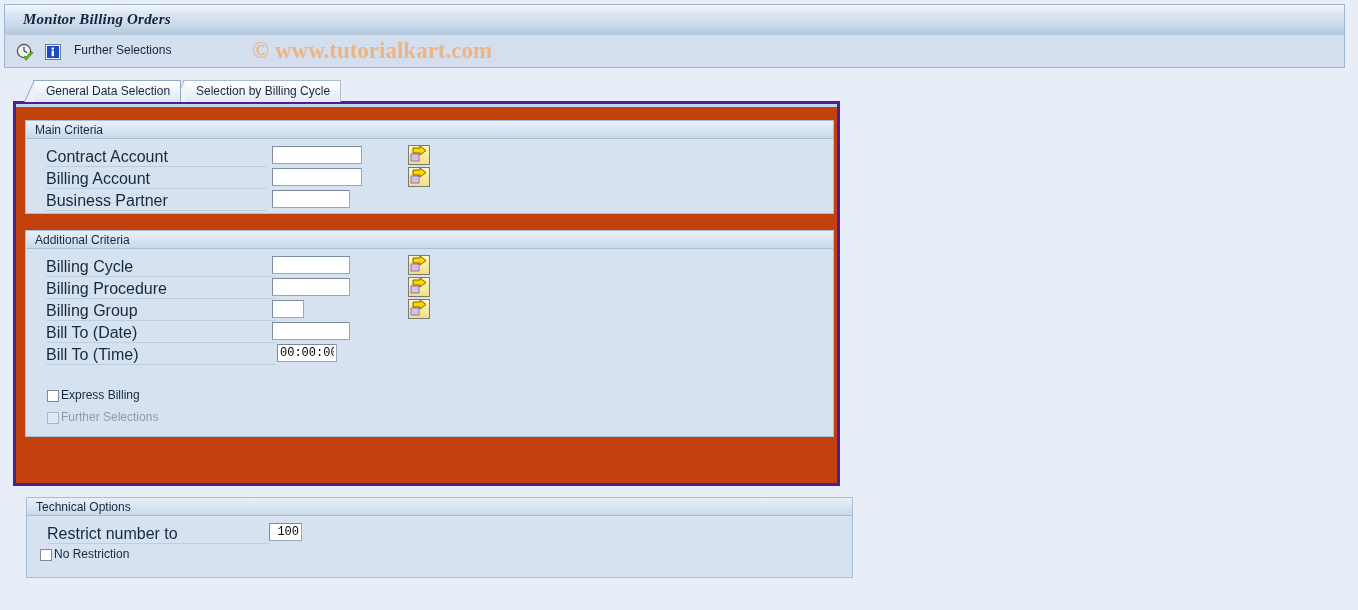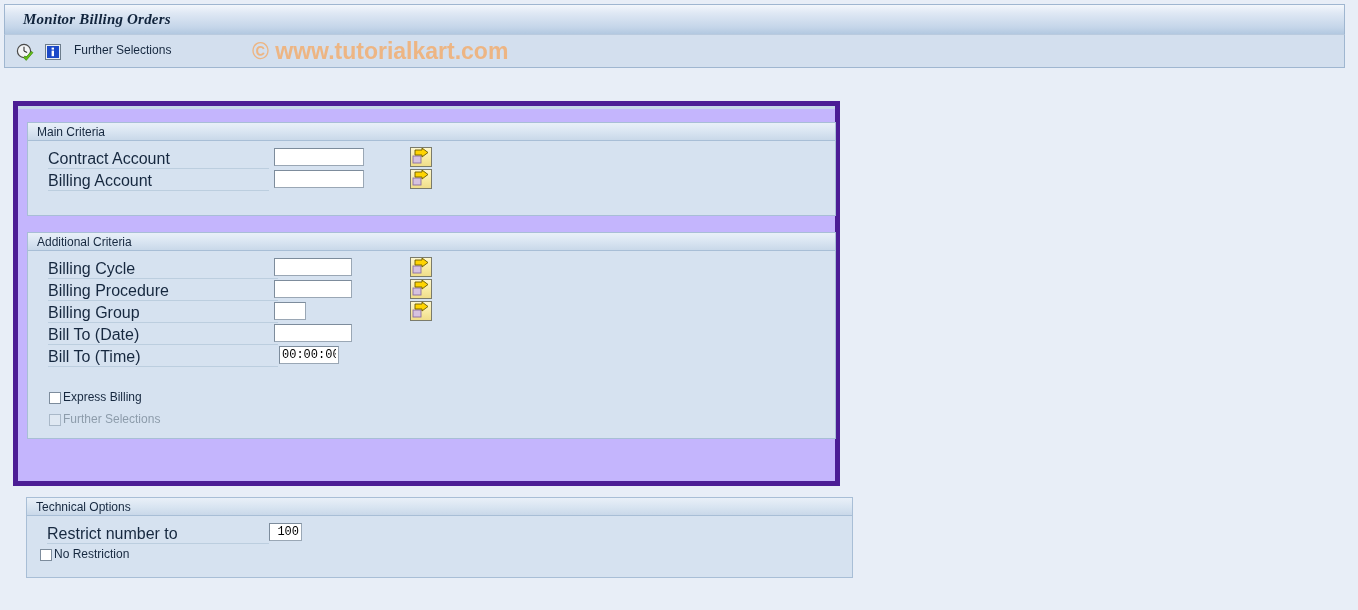--- a/index.html
+++ b/index.html
@@ -71,21 +71,21 @@
     position: absolute;
     left: 69px; top: 8px;
     font-size: 12px;
     color: #16283f;
     white-space: nowrap;
   }
 
   .watermark {
     position: absolute;
     left: 252px; top: 38px;
-    font-family: Liberation Sans, sans-serif;
+    font-family: Liberation Serif, serif;
     font-size: 23px;
     font-weight: bold;
     color: #edb583;
     white-space: nowrap;
     letter-spacing: 0px;
     pointer-events: none;
     user-select: none;
   }
 
   
@@ -137,22 +137,22 @@
   .tab-inactive::before {
     border-color: transparent transparent #f0f5fa transparent;
     filter: drop-shadow(-1px 0 0 #a6bcd4);
   }
 
   
   .tabpanel {
     position: absolute;
     left: 13px; top: 101px;
     width: 827px; height: 385px;
-    background: #c4b5fd;
-    border: 5px solid #4c1d95;
+    background: #c2410c;
+    border: 3px solid #4c1d95;
     box-sizing: border-box;
   }
   .tabpanel-topline {
     position: absolute;
     left: 0; top: 0;
     width: 100%; height: 3px;
     background: #c6d7e9;
   }
 
   
@@ -300,20 +300,28 @@
         <rect x="8.6" y="5.6" width="2.4" height="2" fill="#ffffff"></rect>
         <rect x="8.6" y="8.6" width="2.4" height="5.6" fill="#ffffff"></rect>
       </svg>
     </div>
 
     <div class="toolbar-label">Further Selections</div>
   </div>
 
   <div class="watermark">© www.tutorialkart.com</div>
 
+  <div class="tabstrip">
+    <div class="tab tab-active">
+      <span>General Data Selection</span>
+    </div>
+    <div class="tab tab-inactive">
+      <span>Selection by Billing Cycle</span>
+    </div>
+  </div>
 
   <div class="tabpanel">
     <div class="tabpanel-topline"></div>
 
     <div class="groupbox" style="left:9px; top:16px; width:809px; height:94px;">
       <div class="group-header">
         <div class="group-header-text">Main Criteria</div>
       </div>
       <div class="group-body">
 
@@ -334,20 +342,25 @@
           <div class="fline" style="width:221px;"></div>
           <input class="finput left" style="left: 238px; width: 90px;" type="text" value="">
           <button class="msbtn" style="left:374px; top:0px;">
             <svg width="20" height="18" viewBox="0 0 20 18">
               <rect x="2" y="8" width="8" height="7" fill="#d6c2e0" stroke="#8a6ea0" stroke-width="0.9"></rect>
               <path d="M4 2 L11 2 L11 0 L17 4.5 L11 9 L11 7 L4 7 Z" fill="#ffd400" stroke="#6b5a00" stroke-width="0.9" stroke-linejoin="round"></path>
             </svg>
           </button>
         </div>
 
+        <div class="frow" style="top:49px; width:780px;">
+          <div class="flabel">Business Partner</div>
+          <div class="fline" style="width:221px;"></div>
+          <input class="finput left" style="left: 238px; width: 78px;" type="text" value="">
+        </div>
 
       </div>
     </div>
 
     <div class="groupbox" style="left:9px; top:126px; width:809px; height:207px;">
       <div class="group-header">
         <div class="group-header-text">Additional Criteria</div>
       </div>
       <div class="group-body">
 

